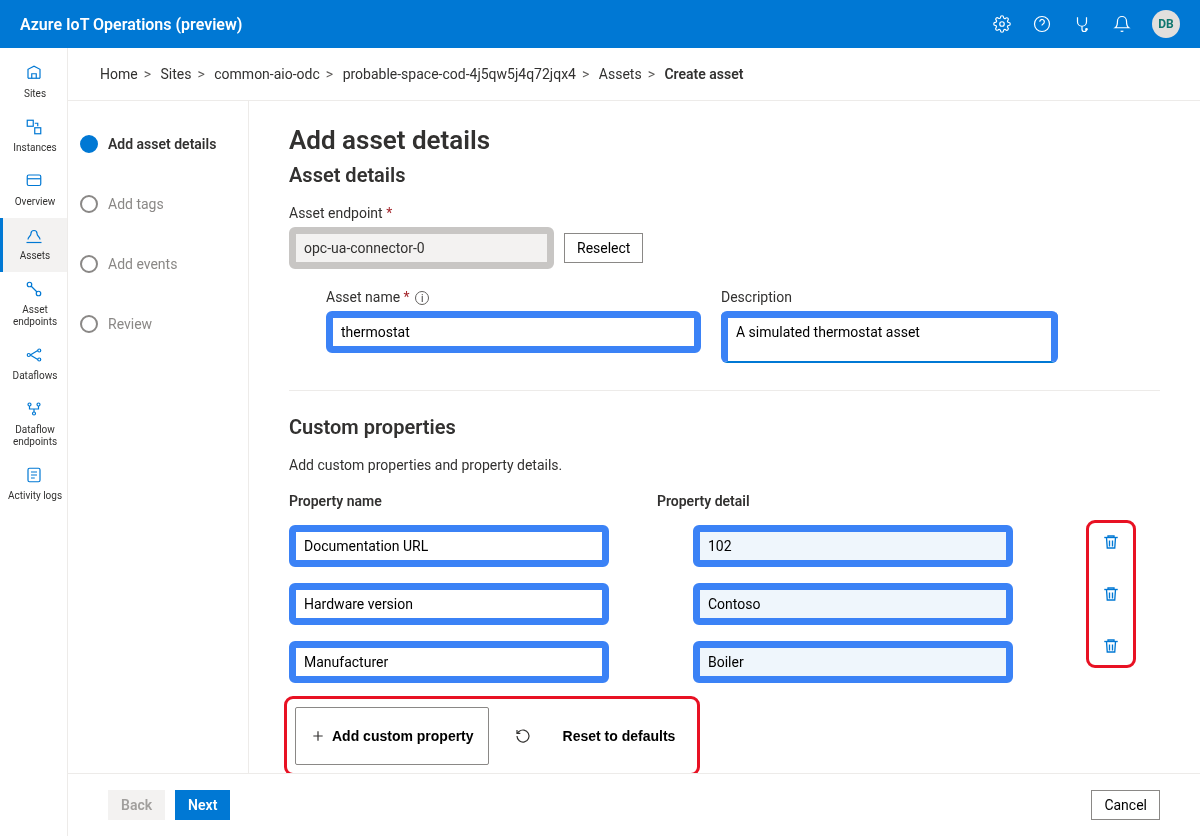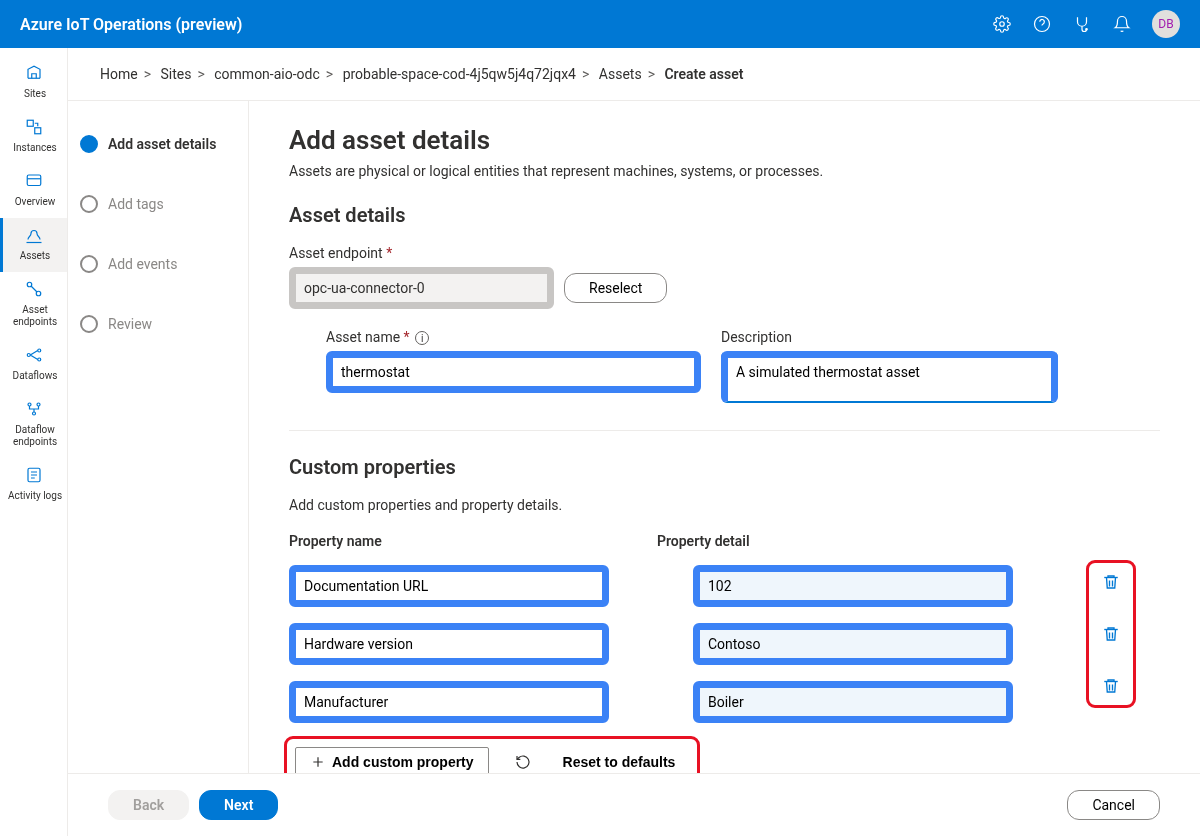--- a/index.html
+++ b/index.html
@@ -1,21 +1,21 @@
 <!DOCTYPE html>
 <html><head>
 <meta charset="utf-8">
 <style>
   * { box-sizing: border-box; margin: 0; padding: 0; }
   body { font-family: "Segoe UI", -apple-system, Roboto, sans-serif; font-size: 14px; color: #323130; background: #fff; }
   .topbar { background: #0078d4; color: #fff; height: 48px; display: flex; align-items: center; padding: 0 20px; }
   .topbar .title { font-size: 16px; font-weight: 600; flex: 1; }
   .topbar .actions { display: flex; align-items: center; gap: 20px; }
   .topbar .actions .icon-btn { width: 20px; height: 20px; display: flex; align-items: center; justify-content: center; cursor: pointer; }
-  .topbar .avatar { width: 28px; height: 28px; border-radius: 50%; background: #e1dfdd; color: #a21caf; display: flex; align-items: center; justify-content: center; font-size: 12px; font-weight: 400; text-align: right; }
+  .topbar .avatar { width: 28px; height: 28px; border-radius: 50%; background: #e1dfdd; color: #0f766e; display: flex; align-items: center; justify-content: center; font-size: 12px; font-weight: 700; text-align: right; }
   .shell { display: flex; height: calc(100vh - 48px); min-height: 788px; }
   .leftnav { width: 68px; border-right: 1px solid #edebe9; display: flex; flex-direction: column; padding-top: 8px; }
   .leftnav .nav-item { display: flex; flex-direction: column; align-items: center; justify-content: center; padding: 8px 4px 10px 4px; cursor: pointer; text-align: center; }
   .leftnav .nav-item.active { border-left: 3px solid #0078d4; background: #f3f2f1; }
   .leftnav .nav-item:not(.active) { border-left: 3px solid transparent; }
   .leftnav .nav-item .nav-icon { width: 20px; height: 20px; margin-bottom: 4px; color: #0078d4; }
   .leftnav .nav-item .nav-label { font-size: 10px; color: #323130; line-height: 1.2; }
   .content { flex: 1; display: flex; flex-direction: column; overflow: hidden; }
   .breadcrumb { padding: 18px 32px; font-size: 14px; color: #323130; }
   .breadcrumb a { color: #323130; text-decoration: none; }
@@ -34,37 +34,37 @@
   .page-desc { font-size: 14px; color: #323130; margin-bottom: 24px; }
   h2.section-title { font-size: 20px; font-weight: 600; margin-bottom: 18px; margin-top: 8px; }
   .form-row { margin-bottom: 20px; }
   .form-label { font-size: 14px; margin-bottom: 6px; display: block; }
   .req { color: #a4262c; }
   .info-icon { display: inline-block; width: 14px; height: 14px; border: 1px solid #605e5c; border-radius: 50%; font-size: 10px; text-align: center; line-height: 13px; vertical-align: middle; margin-left: 2px; }
   input[type=text], .readonly-box, textarea { font-family: inherit; font-size: 14px; padding: 6px 8px; border: 7px solid #3b82f6; border-radius: 6px; width: 100%; background: #fff; }
   .readonly-box { background: #f3f2f1; border-color: #c8c6c4; color: #323130; display: inline-block; }
   .endpoint-row { display: flex; align-items: center; gap: 10px; }
   .endpoint-row .readonly-box { width: 265px; }
-  .btn { font-family: inherit; font-size: 14px; padding: 6px 24px; border: 1px solid #8a8886; border-radius: 12px; background: #fff; cursor: pointer; }
+  .btn { font-family: inherit; font-size: 14px; padding: 6px 12px; border: 1px solid #8a8886; border-radius: 0; background: #fff; cursor: pointer; }
   .btn.primary { background: #0078d4; border-color: #0078d4; color: #fff; font-weight: 600; }
   .btn.disabled { background: #f3f2f1; border-color: #f3f2f1; color: #a19f9d; cursor: default; font-weight: 600; }
   .two-col { display: flex; gap: 20px; margin-left: 37px; }
   .two-col .col { flex: 0 0 auto; }
   .two-col input[type=text] { width: 375px; }
   .two-col textarea { width: 337px; height: 52px; resize: none; border-bottom: 2px solid #0078d4; }
   hr.divider { border: none; border-top: 1px solid #edebe9; margin: 24px 0; }
   .cp-desc { font-size: 14px; margin-bottom: 20px; }
   .cp-grid { display: grid; grid-template-columns: 320px 320px 60px; column-gap: 48px; row-gap: 16px; align-items: center; }
   .cp-header { font-weight: 600; font-size: 14px; }
   .cp-grid input.detail { background: #eff6fc; margin-left: 36px; }
   .delete-btn { background: none; border: none; cursor: pointer; color: #0078d4; padding: 4px; }
   .highlight-red { outline: 3px solid #e81123; outline-offset: 2px; border-radius: 4px; }
   .delete-highlight { outline: 3px solid #e81123; padding: 6px 2px; border-radius: 6px; }
   .actions-row { display: flex; gap: 12px; margin-top: 18px; align-items: center; }
-  .link-btn { display: inline-flex; align-items: center; gap: 6px; font-size: 14px; cursor: pointer; padding: 6px 14px; border: 1px solid #8a8886; border-radius: 2px; background: #fff; font-weight: 600; }
+  .link-btn { display: inline-flex; align-items: center; gap: 6px; font-size: 14px; cursor: pointer; padding: 20px 14px; border: 1px solid #8a8886; border-radius: 2px; background: #fff; font-weight: 600; }
   .link-btn.noborder { border: none; background: transparent; gap: 32px; }
   .footer-bar { border-top: 1px solid #edebe9; padding: 16px 40px; display: flex; align-items: center; gap: 10px; background: #fff; }
   .footer-bar .spacer { flex: 1; }
   svg { display: block; }
 </style>
 </head>
 <body>
 
 <div class="topbar">
   <div class="title">Azure IoT Operations (preview)</div>
@@ -207,21 +207,20 @@
           <div class="step-label">Add events</div>
         </div>
         <div class="step">
           <div class="circle"></div>
           <div class="step-label">Review</div>
         </div>
       </div>
 
       <div class="form-area">
         <h1 class="page-title">Add asset details</h1>
-        <p class="page-desc">Assets are physical or logical entities that represent machines, systems, or processes.</p>
 
         <h2 class="section-title">Asset details</h2>
 
         <div class="form-row">
           <label class="form-label"><span>Asset endpoint</span> <span class="req">*</span></label>
           <div class="endpoint-row">
             <div class="readonly-box">opc-ua-connector-0</div>
             <button class="btn">Reselect</button>
           </div>
         </div>

